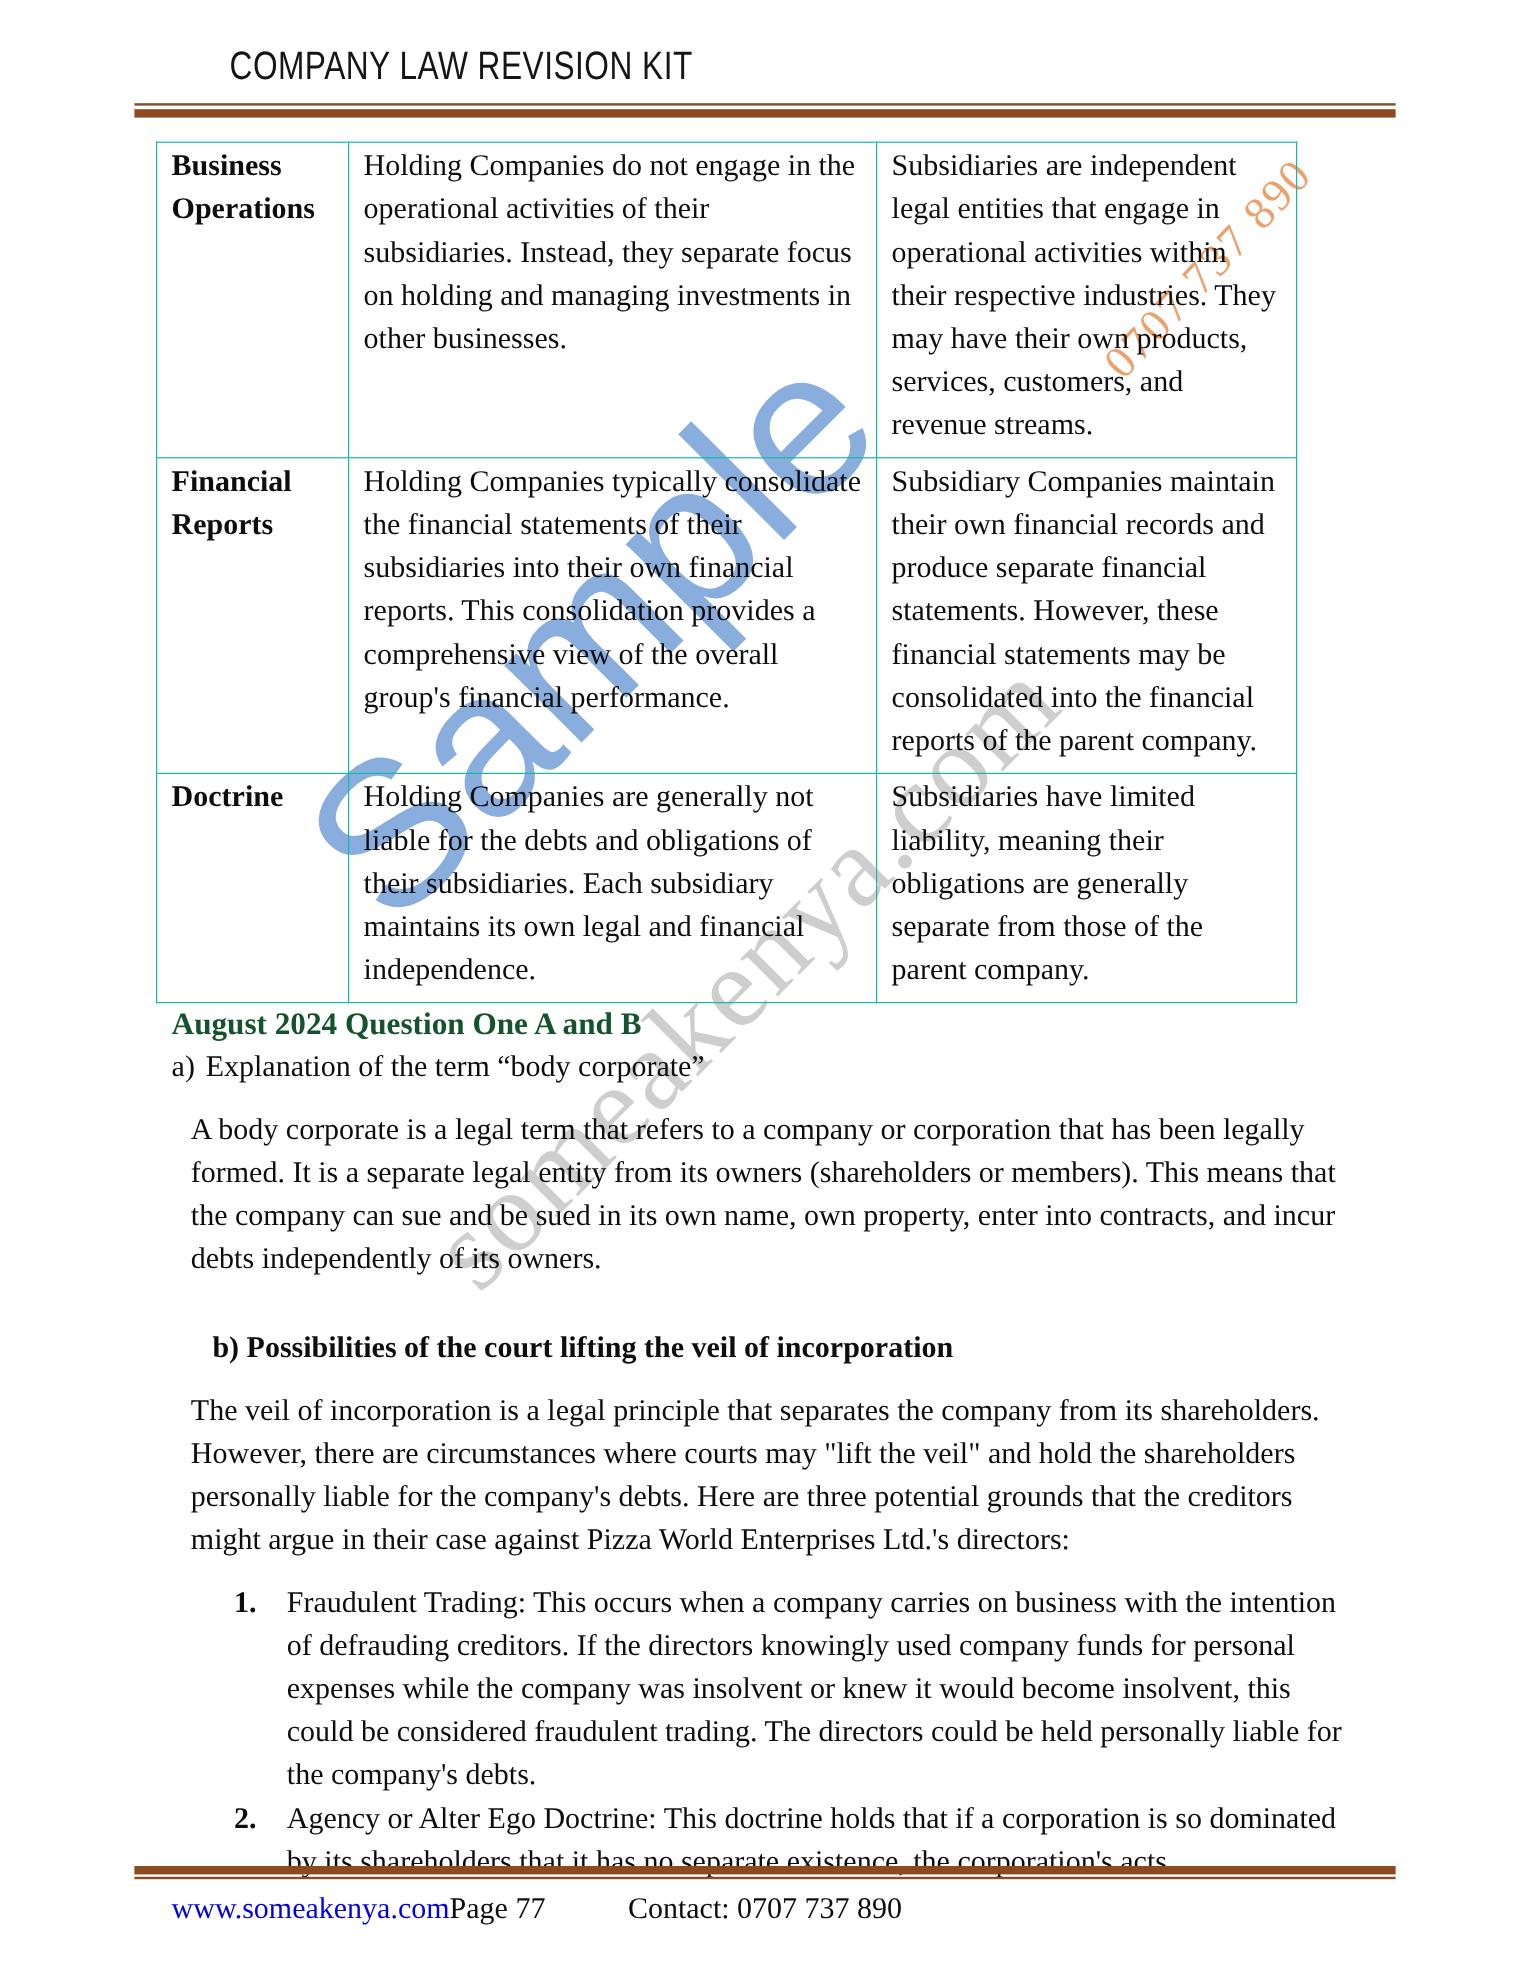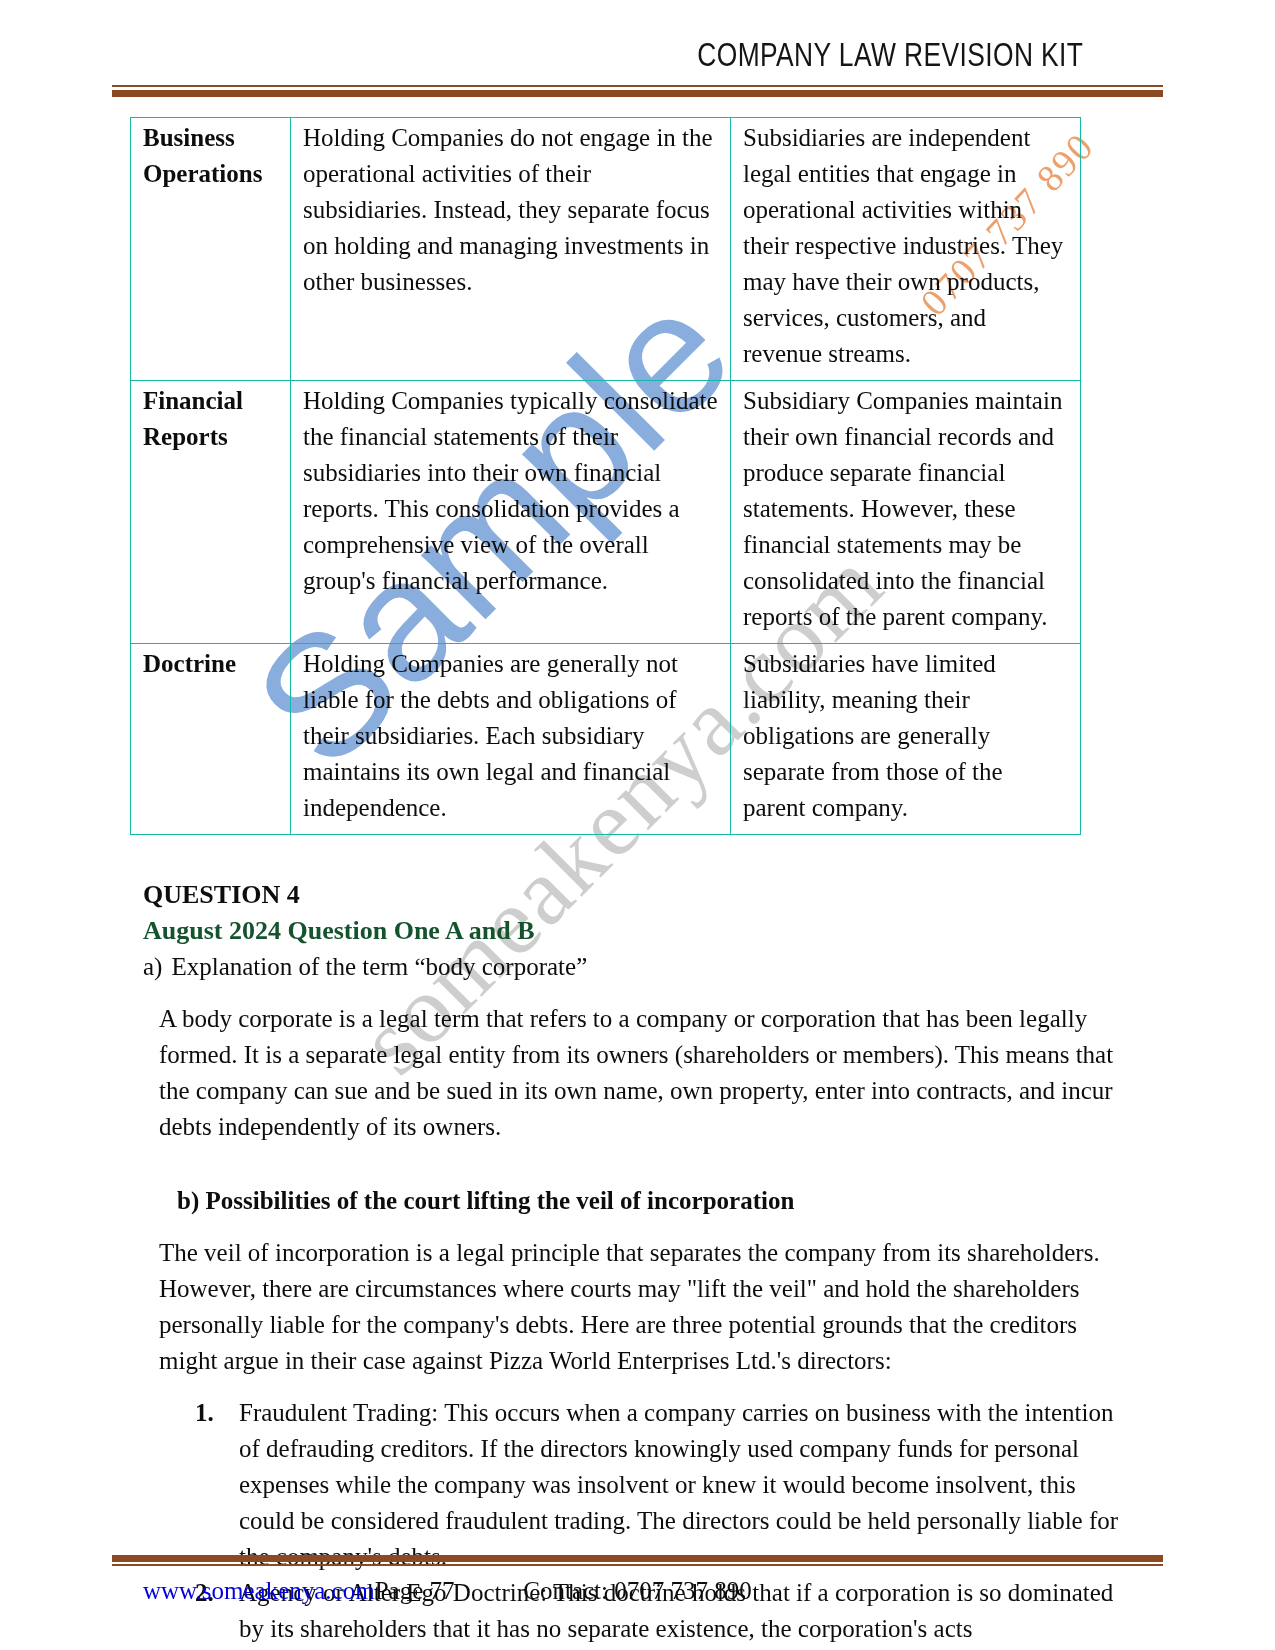--- a/index.html
+++ b/index.html
@@ -22,21 +22,21 @@
     font-size:96px; color:#9e9e9e; opacity:.50; letter-spacing:2px;
     transform:translate(-50%,-50%) rotate(-45deg);
   }
   .wm-phone {
     left:1007px; top:224px; font-family:"Liberation Serif",serif;
     font-size:38px; color:#ec9c66; opacity:.95; letter-spacing:2px;
     transform:translate(-50%,-50%) rotate(-47deg);
   }
   
   .content { position:relative; z-index:1; padding:0 143px; }
-  .header { text-align:right; padding-top:38px; }
+  .header { text-align:left; padding-top:38px; }
   .doc-title {
     display:inline-block; font-family:"Liberation Sans","DejaVu Sans",sans-serif;
     font-size:33px; line-height:34px; color:#151515; letter-spacing:.5px;
     transform:scaleX(.8);
   }
   .rule { margin:9px -31px 0; }
   .rule .thin  { height:2px; background:#8b4a21; }
   .rule .gap   { height:3px; }
   .rule .thick { height:7px; background:#8b4a21; }
   
@@ -110,21 +110,20 @@
           <td>Subsidiary Companies maintain their own financial records and produce separate financial statements. However, these financial statements may be consolidated into the financial reports of the parent company.</td>
         </tr>
         <tr>
           <td class="lbl">Doctrine</td>
           <td>Holding Companies are generally not liable for the debts and obligations of their subsidiaries. Each subsidiary maintains its own legal and financial independence.</td>
           <td>Subsidiaries have limited liability, meaning their obligations are generally separate from those of the parent company.</td>
         </tr>
       </tbody>
     </table>
 
-    <div class="q-title">QUESTION 4</div>
     <div class="q-sub">August 2024 Question One A and B</div>
 
     <div class="pa-head">
       <span class="prefix">a)</span><span class="b">Explanation of the term “body corporate”</span>
     </div>
     <p class="para">A body corporate is a legal term that refers to a company or corporation that has been legally formed. It is a separate legal entity from its owners (shareholders or members). This means that the company can sue and be sued in its own name, own property, enter into contracts, and incur debts independently of its owners.</p>
 
     <div class="part-b-heading">b) Possibilities of the court lifting the veil of incorporation</div>
     <p class="para">The veil of incorporation is a legal principle that separates the company from its shareholders. However, there are circumstances where courts may "lift the veil" and hold the shareholders personally liable for the company's debts. Here are three potential grounds that the creditors might argue in their case against Pizza World Enterprises Ltd.'s directors:</p>
 

